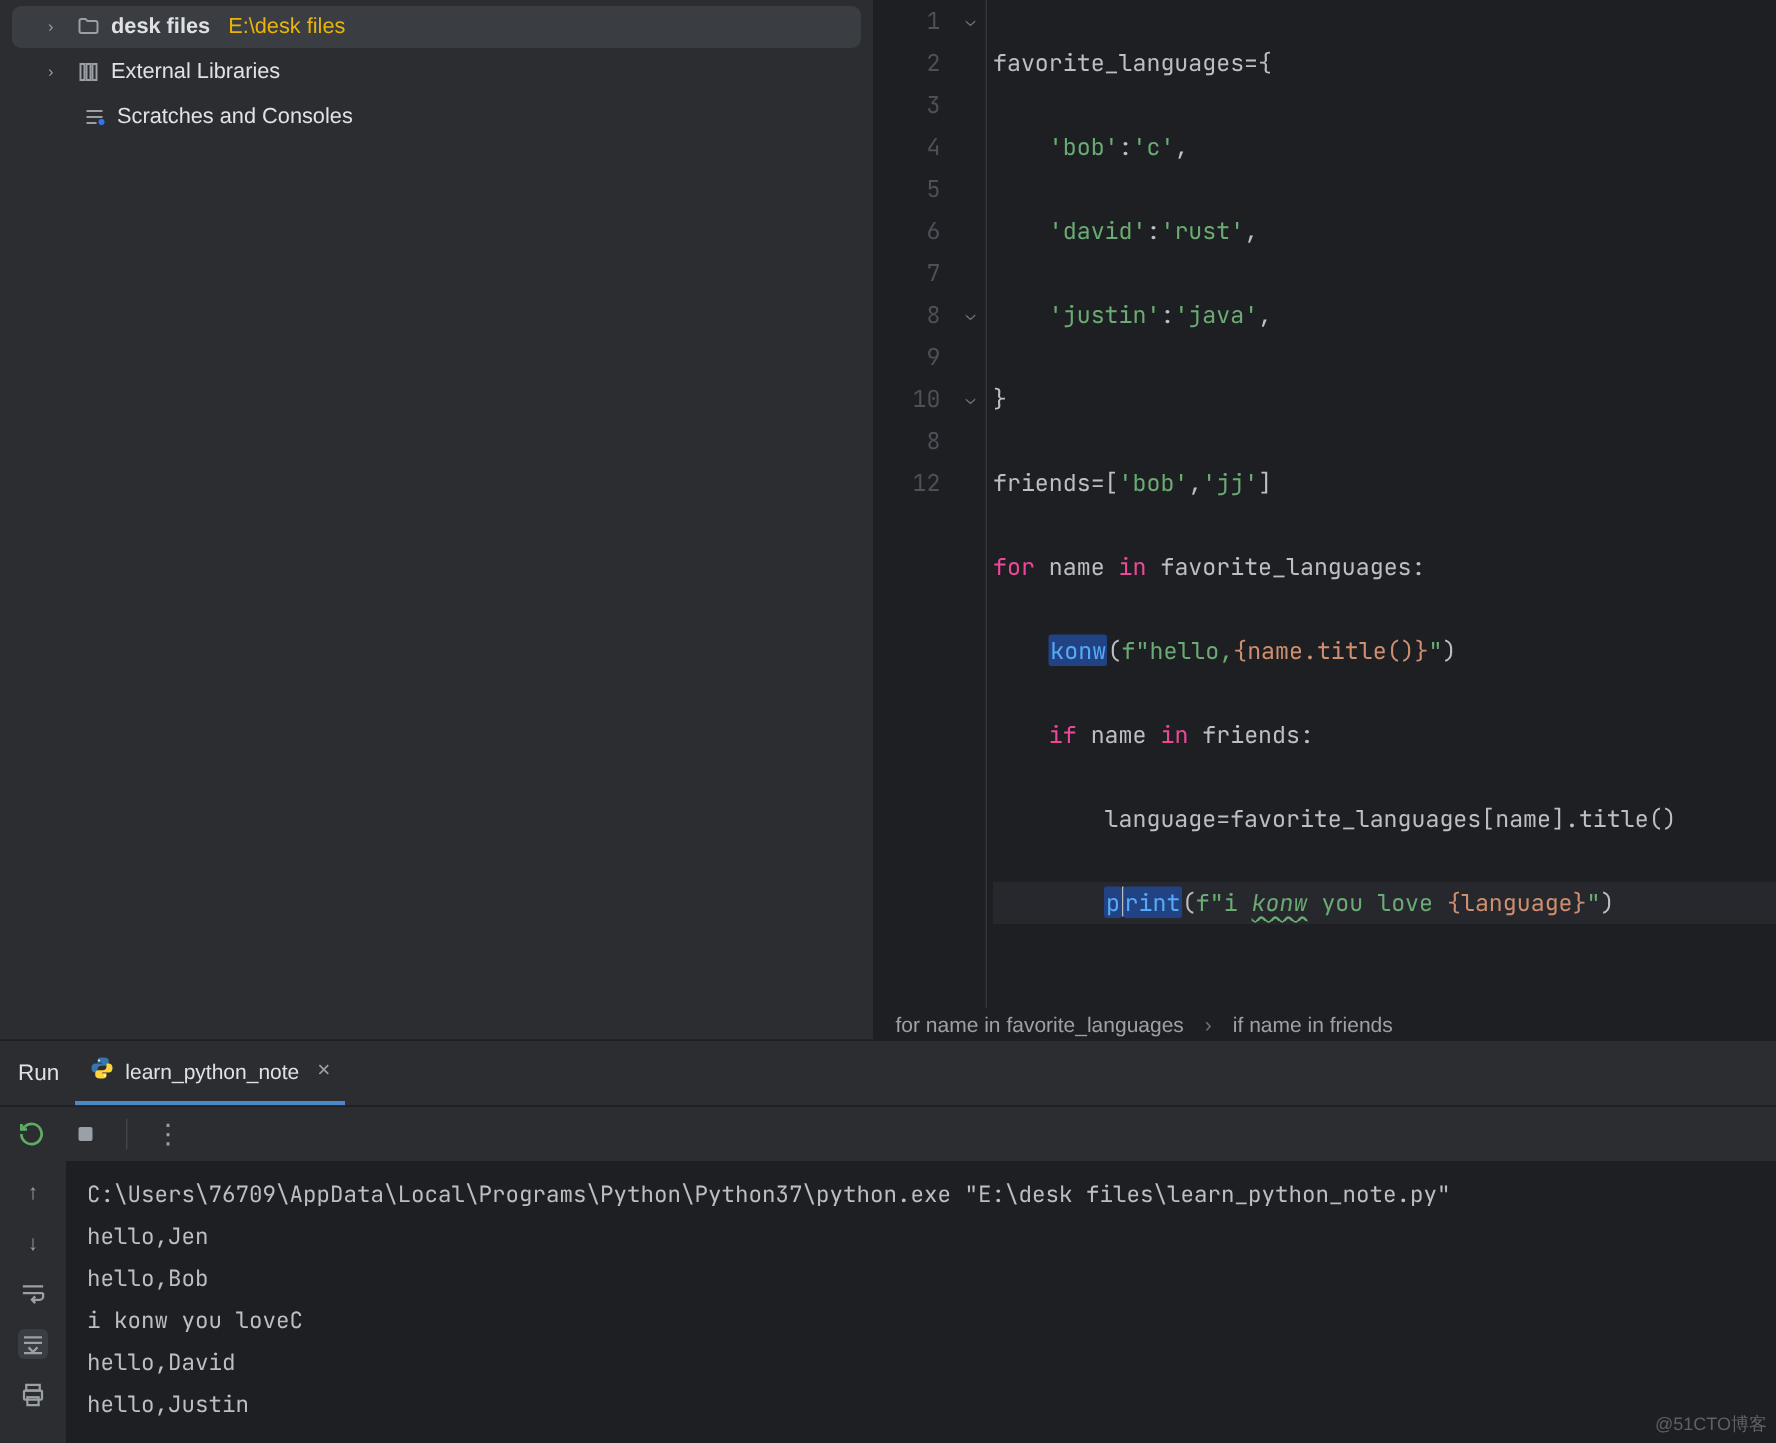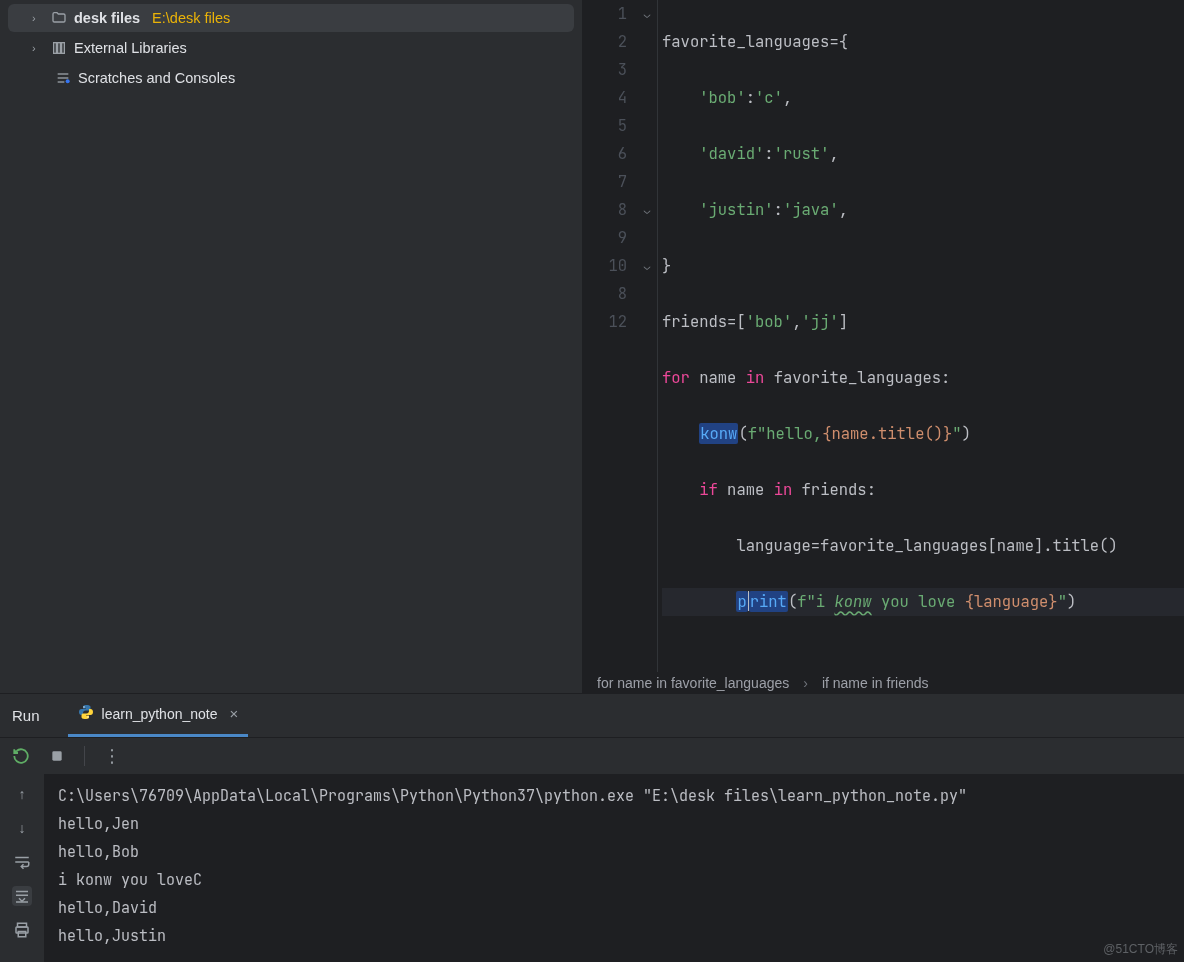--- a/index.html
+++ b/index.html
@@ -40,21 +40,21 @@
   .plain { color:#bcbec4; }
   .sel-token { background:#214283; border-radius:2px; padding:0 1px; }
   .caret { display:inline-block; width:1px; height:20px; background:#bcbec4;
            vertical-align:middle; margin-bottom:3px; }
   .typo { text-decoration:underline wavy #6aab73; text-underline-offset:3px;font-style:italic; }
   .crumb { height:32px; display:flex; align-items:center; gap:14px;
            padding:0 14px; color:#9da0a8; font-size:14px; border-top:1px solid #1e1f22; }
   .crumb-sep { color:#6f737a; }
   
   .runbar { height:44px; background:#2b2d30; display:flex; align-items:center;
-            padding:0 12px; gap:28px; border-top:1px solid #1e1f22; }
+            padding:0 12px; gap:10px; border-top:1px solid #1e1f22; }
   .runlabel { font-size:15px; color:#dfe1e5; font-weight:500; }
   .runtab { display:flex; align-items:center; gap:8px; height:44px;
             border-bottom:3px solid #4a88c7; padding:0 10px; color:#dfe1e5; }
   .py-icon { width:16px; height:16px; }
   .close-x { color:#9aa0a6; font-size:15px; margin-left:4px; }
   .toolbar { height:38px; background:#2b2d30; display:flex; align-items:center;
              padding:0 12px; gap:18px; border-top:1px solid #1e1f22; }
   .tb-icon { width:18px; height:18px; color:#9aa0a6; display:flex; align-items:center; justify-content:center;}
   .tb-sep { width:1px; height:20px; background:#43454a; }
   .runout { flex:0 0 auto; display:flex; background:#1e1f22; min-height:0; }

